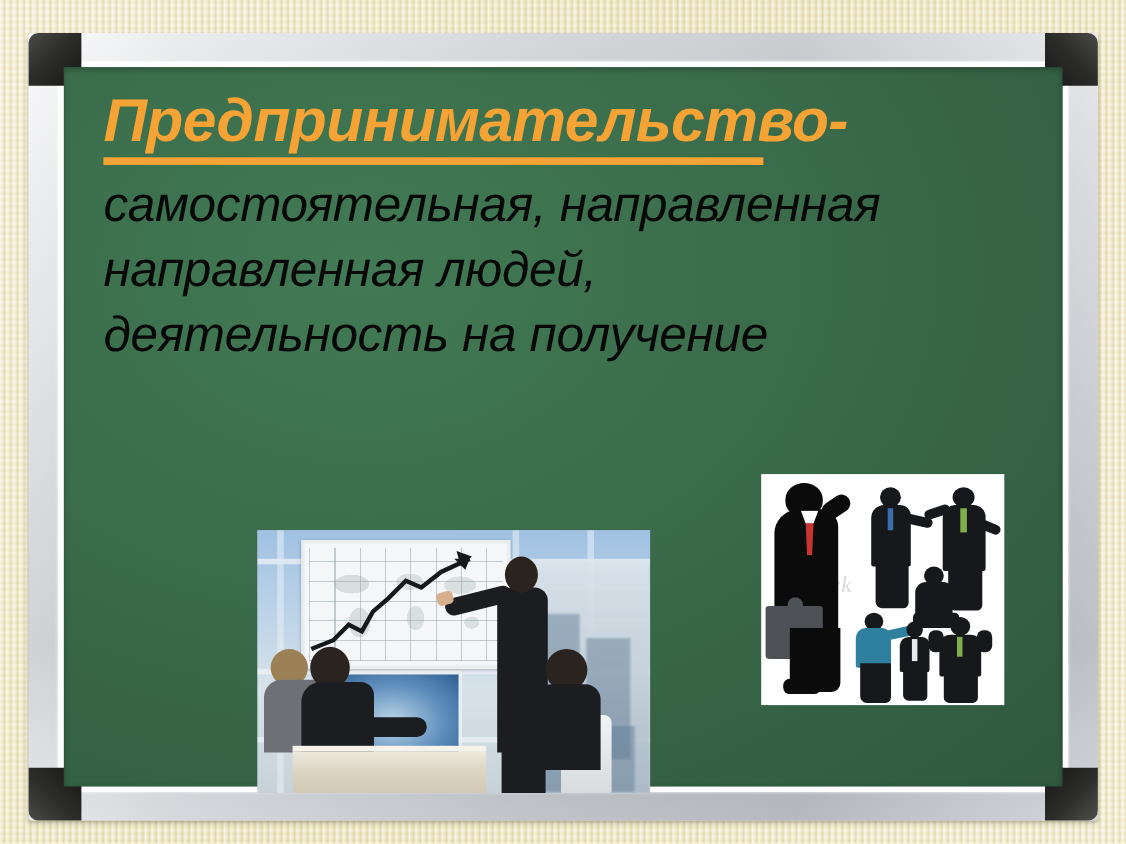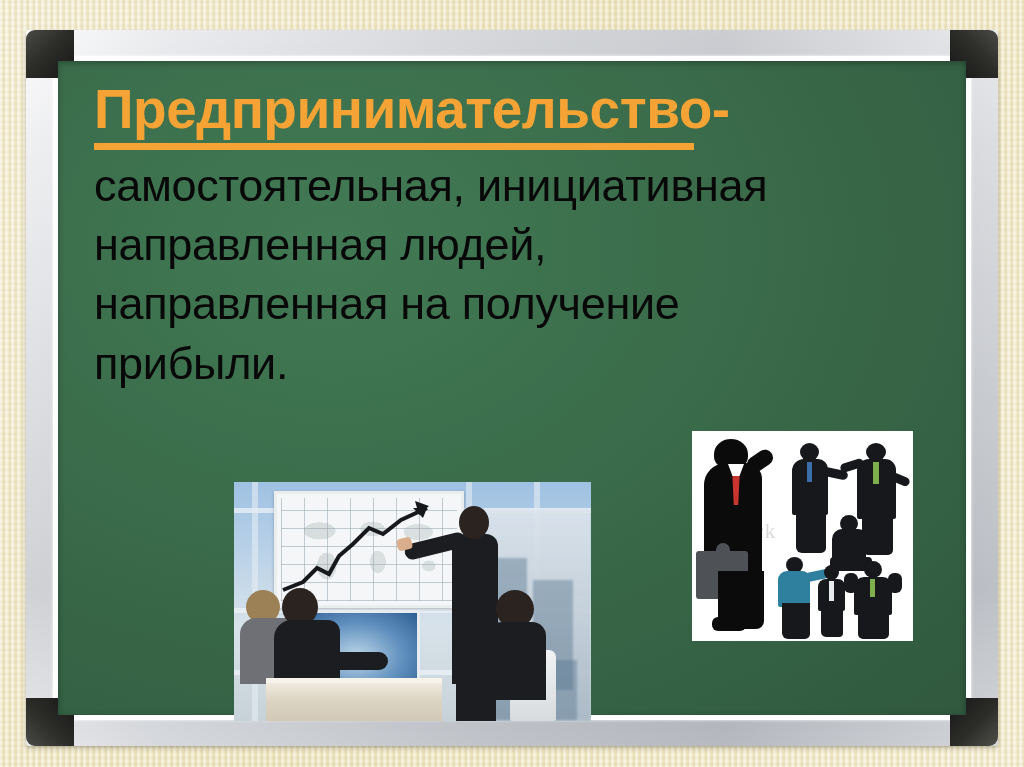--- a/index.html
+++ b/index.html
@@ -42,20 +42,21 @@
     position: absolute;
     left: 26px;
     top: 30px;
     width: 972px;
     height: 716px;
     box-sizing: border-box;
     border-radius: 3px;
     background:
       linear-gradient(180deg, #fdfdfd 0%, #e2e3e6 16%, #b9bcc2 52%, #9da1a8 78%, #cfd2d6 100%);
     box-shadow: 0 2px 4px rgba(60,55,30,0.35);
+    font-style: italic;
   }
   .frame-vert-shade {
     position: absolute;
     inset: 0;
     border-radius: 3px;
     background:
       linear-gradient(90deg, #fbfbfc 0%, #dcdee2 14%, #b4b8be 48%, #a2a6ad 72%, #d7d9dd 100%);
     opacity: 0.55;
   }
 
@@ -265,24 +266,23 @@
 
     <div class="corner-cap tl"></div>
     <div class="corner-cap tr"></div>
     <div class="corner-cap bl"></div>
     <div class="corner-cap br"></div>
 
     <div class="chalkboard">
 
       <div class="board-text">
         <span class="title-line"> Предпринимательство-</span>
-        <span class="body-line">самостоятельная, инициативная</span>
+        <span class="body-line">самостоятельная, направленная</span>
         <span class="body-line">направленная людей,</span>
-        <span class="body-line">направленная на получение</span>
-        <span class="body-line">прибыли.</span>
+        <span class="body-line">деятельность на получение</span>
       </div>
 
       <div class="photo-presentation">
         <div class="pp-sky"></div>
 
         <div class="pp-glassline" style="top:26px;"></div>
         <div class="pp-glassline" style="top:126px;"></div>
         <div class="pp-glassline" style="top:188px;"></div>
         <div class="pp-vpost" style="left:18px;"></div>
         <div class="pp-vpost" style="left:232px;"></div>

